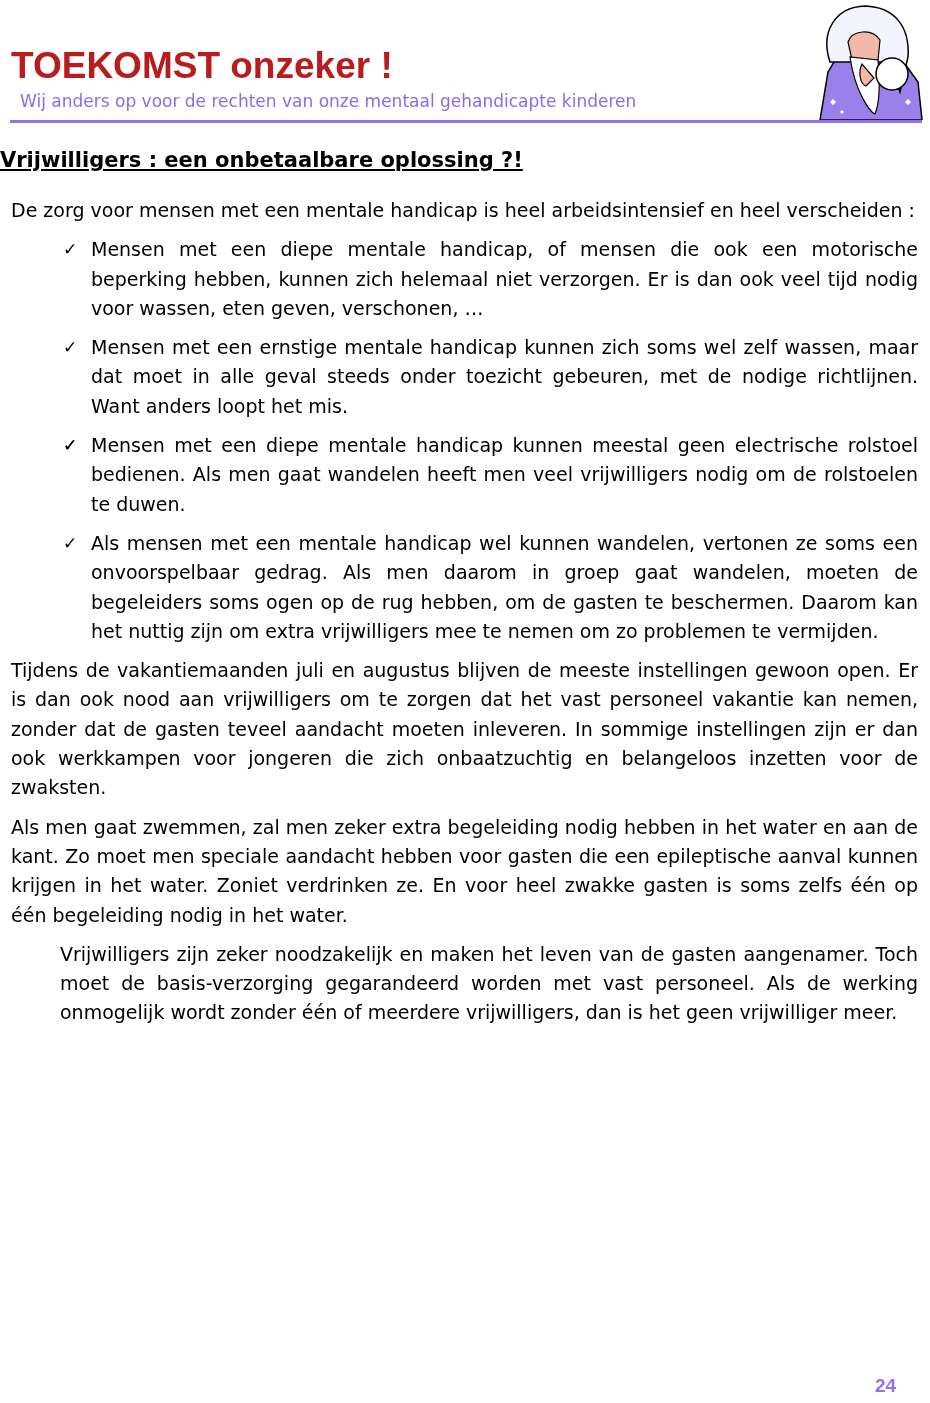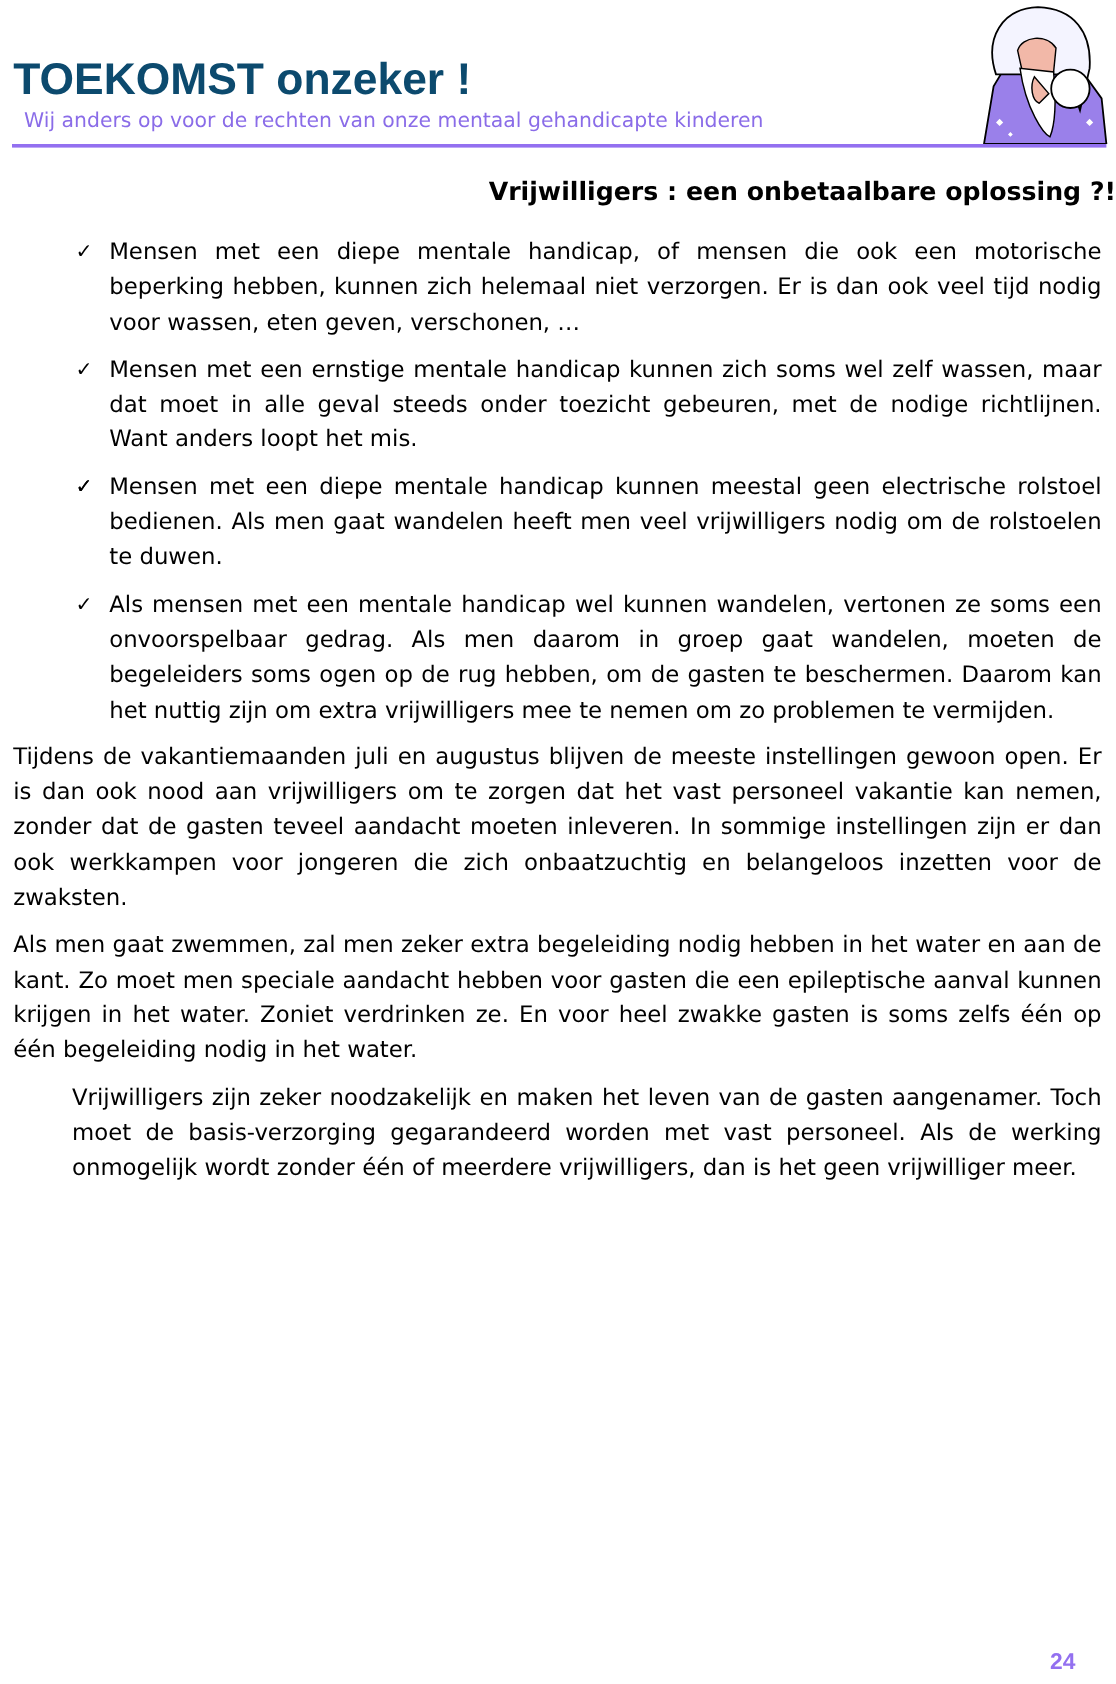--- a/index.html
+++ b/index.html
@@ -1,26 +1,26 @@
 <!DOCTYPE html>
 <html><head>
   <meta charset="utf-8">
   <style>
     html, body { margin: 0; padding: 0; background: #ffffff; }
     body { width: 930px; height: 1403px; position: relative; overflow: hidden;
            font-family: "DejaVu Sans", sans-serif; color: #000; }
     .header-title { position: absolute; left: 11px; top: 44px; font-family: "Liberation Sans", sans-serif;
-                    font-weight: bold; font-size: 37px; color: #0c4a6e; letter-spacing: 0px; line-height: 44px; }
+                    font-weight: bold; font-size: 37px; color: #b91c1c; letter-spacing: 0px; line-height: 44px; }
     .header-sub { position: absolute; left: 20px; top: 90px; font-family: "DejaVu Sans", sans-serif;
                   font-size: 17px; color: #8a6ce8; line-height: 22px; }
     .header-rule { position: absolute; left: 10px; top: 120px; width: 912px; height: 3px; background: #9370f0; }
     .wizard { position: absolute; left: 800px; top: 2px; width: 125px; height: 118px; }
-    .main-title { position: absolute; left: 0; top: 145px; width: 930px; text-align: right;
+    .main-title { position: absolute; left: 0; top: 145px; width: 930px; text-align: left;
                   font-family: "DejaVu Sans", sans-serif; font-weight: bold; font-size: 21px;
-                  line-height: 30px; }
+                  text-decoration: underline; line-height: 30px; }
     .body { position: absolute; left: 11px; top: 196px; width: 907px; font-size: 19px; line-height: 29.3px; }
     p { margin: 0 0 10px 0; text-align: justify; }
     ul.checks { list-style: none; margin: 0 0 10px 0; padding: 0 0 0 80px; }
     ul.checks li { position: relative; text-align: justify; margin-bottom: 10px; }
     ul.checks li .chk { position: absolute; left: -28px; top: 0; font-size: 17px; }
     .besluit-h { font-weight: bold; text-decoration: underline; font-size: 21px; margin: 22px 0 8px 0; }
     .besluit-p { padding-left: 49px; text-align: justify; }
     .page-num { position: absolute; left: 875px; top: 1375px; font-family: "Liberation Sans", sans-serif;
                 font-weight: bold; font-size: 19px; color: #9370f0; }
   </style>
@@ -38,20 +38,21 @@
     <path d="M50 55 C55 90 70 110 75 112 C80 100 80 80 78 58 Z" fill="#ffffff" stroke="#000" stroke-width="1.2"></path>
     <circle cx="92" cy="72" r="16" fill="#ffffff" stroke="#000" stroke-width="1.5"></circle>
     <path d="M62 62 C58 70 60 82 66 84 L74 76 Z" fill="#f2b8a8" stroke="#000" stroke-width="1.2"></path>
     <path d="M30 100 l3 -3 l3 3 l-3 3 z M105 100 l3 -3 l3 3 l-3 3 z M40 110 l2 -2 l2 2 l-2 2 z" fill="#fff"></path>
   </svg>
 </div>
 
 <div class="main-title">Vrijwilligers : een onbetaalbare oplossing ?!</div>
 
 <div class="body">
+  <p>De zorg voor mensen met een mentale handicap is heel arbeidsintensief en heel verscheiden :</p>
   <ul class="checks">
     <li><span class="chk">✓</span><span>Mensen met een diepe mentale handicap, of mensen die ook een motorische beperking hebben, kunnen zich helemaal niet verzorgen. Er is dan ook veel tijd nodig voor wassen, eten geven, verschonen, …</span></li>
     <li><span class="chk">✓</span><span>Mensen met een ernstige mentale handicap kunnen zich soms wel zelf wassen, maar dat moet in alle geval steeds onder toezicht gebeuren, met de nodige richtlijnen.  Want anders loopt het mis.</span></li>
     <li><span class="chk">✓</span></li>
   </ul>
   <ul class="checks">
     <li><span class="chk">✓</span><span>Mensen met een diepe mentale handicap kunnen meestal geen electrische rolstoel bedienen. Als men gaat wandelen heeft men veel vrijwilligers nodig om de rolstoelen te duwen.</span></li>
     <li><span class="chk">✓</span><span>Als mensen met een mentale handicap wel kunnen wandelen, vertonen ze soms een onvoorspelbaar gedrag. Als men daarom in groep gaat wandelen, moeten de begeleiders soms ogen op de rug hebben, om de gasten te beschermen. Daarom kan het nuttig zijn om extra vrijwilligers mee te nemen om zo problemen te vermijden.</span></li>
   </ul>
   <p>Tijdens de vakantiemaanden juli en augustus blijven de meeste instellingen gewoon open. Er is dan ook nood aan vrijwilligers om te zorgen dat het vast personeel vakantie kan nemen, zonder dat de gasten teveel aandacht moeten inleveren. In sommige instellingen zijn er dan ook werkkampen voor jongeren die zich onbaatzuchtig en belangeloos inzetten voor de zwaksten.</p>

